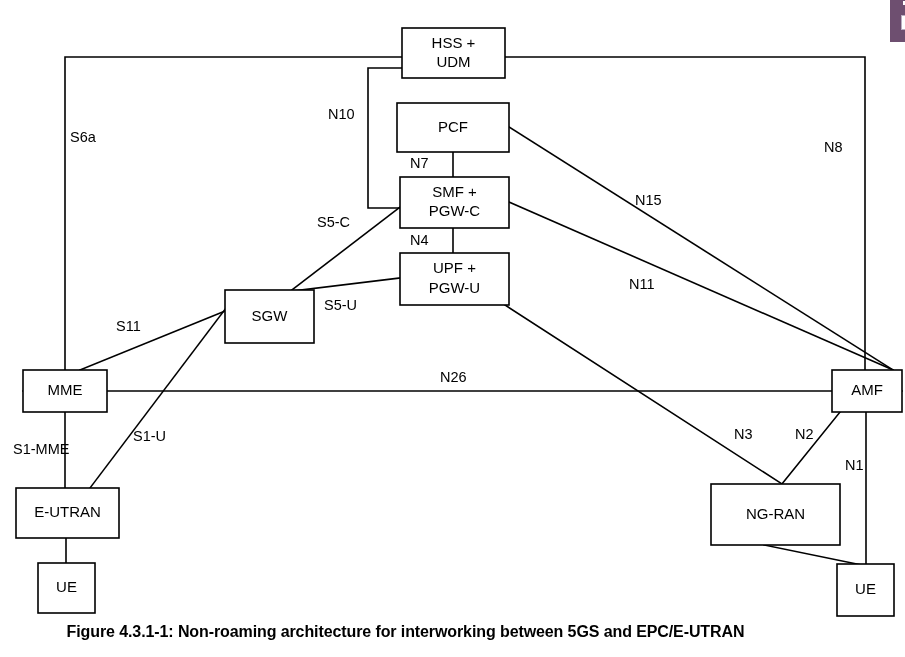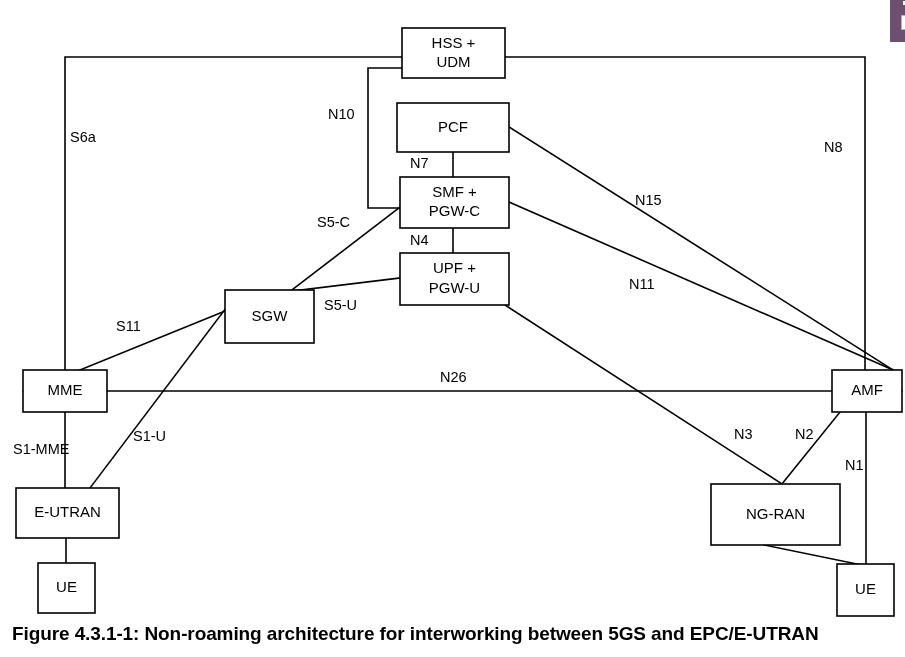--- a/index.html
+++ b/index.html
@@ -13,21 +13,21 @@
   #figure-root{position:absolute;left:12px;top:0;width:905px;height:657px;}
   svg#diagram{position:absolute;left:0;top:0;width:905px;height:657px;}
   .node-rect{fill:#ffffff;stroke:#000000;stroke-width:1.6;}
   .node-label{font-family:"Liberation Sans", sans-serif;font-size:15px;fill:#000000;text-anchor:middle;dominant-baseline:middle;}
   .link-line{stroke:#000000;stroke-width:1.6;fill:none;stroke-linecap:square;}
   .link-label{font-family:"Liberation Sans", sans-serif;font-size:14.5px;fill:#000000;dominant-baseline:middle;}
   #caption{
     position:absolute;left:0;top:623px;width:787px;
     text-align:center;
     font-family:"Liberation Sans", sans-serif;
-    font-size:19px;font-weight:bold;color:#000000;
+    font-size:16px;font-weight:bold;color:#000000;
     letter-spacing:-0.1px;
     white-space:nowrap;
   }
   #corner-badge{
     position:absolute;right:0;top:0;width:27px;height:42px;
     background:#6e4f70;
   }
   #corner-badge .badge-notch{
     position:absolute;left:11px;top:15px;width:18px;height:15px;
     background:#ffffff;border:1px solid #b9aec0;box-sizing:border-box;

